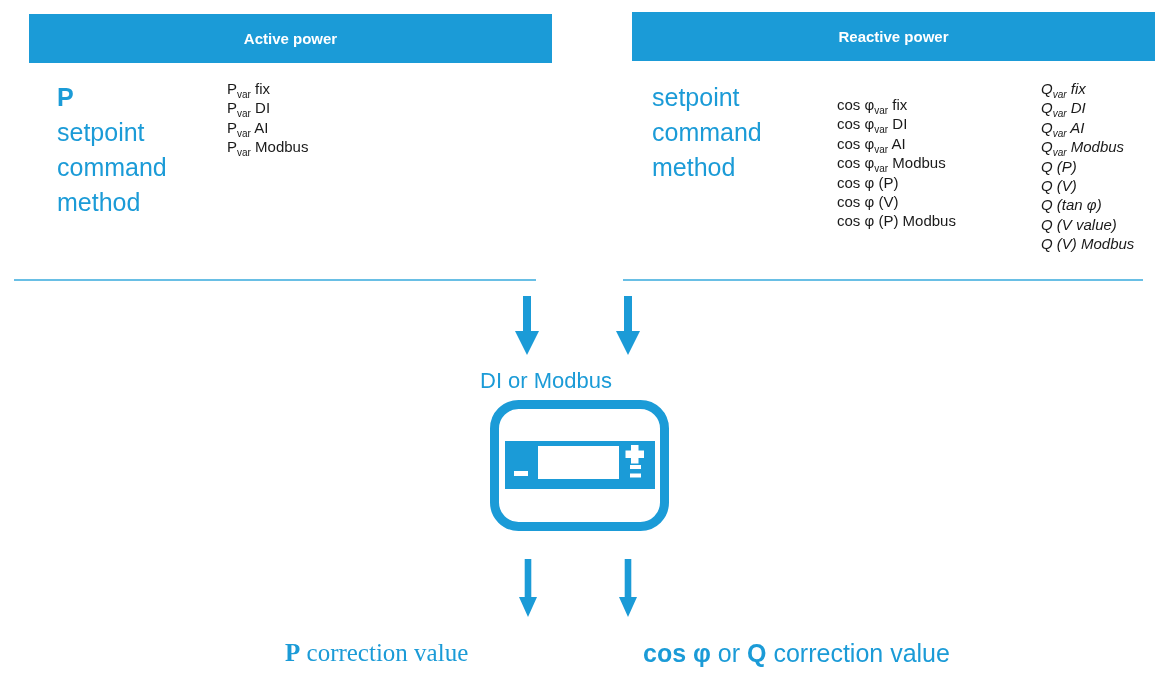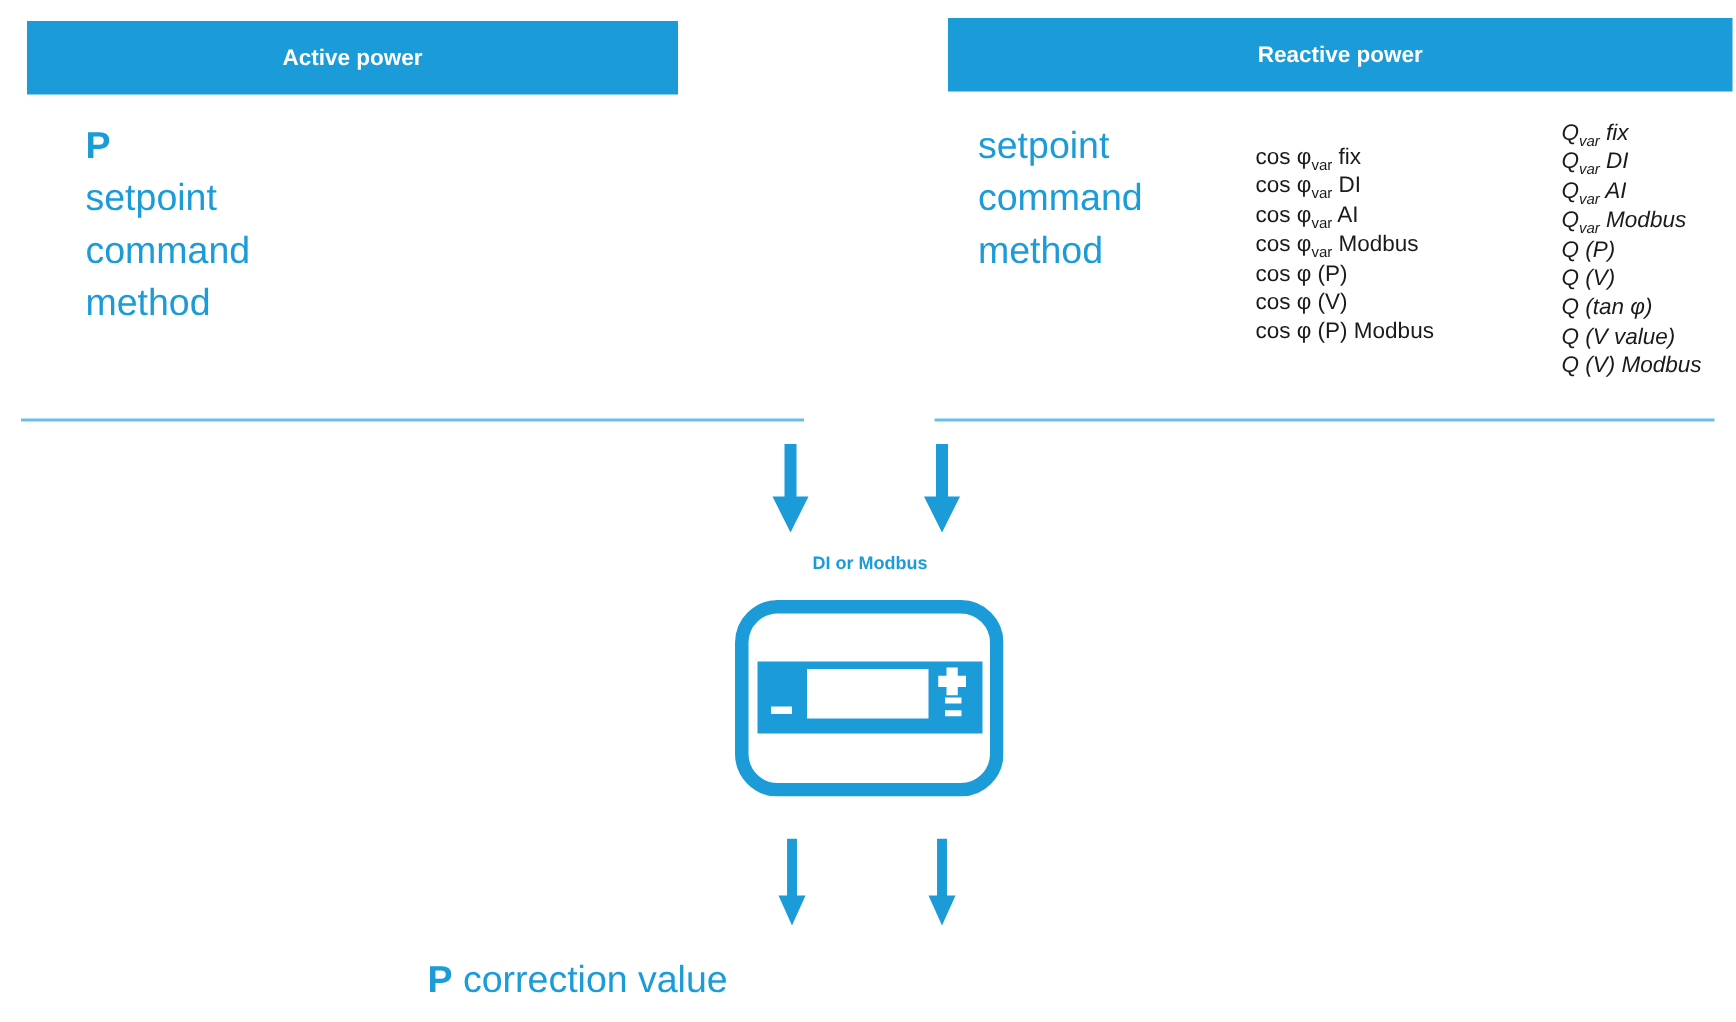--- a/index.html
+++ b/index.html
@@ -20,21 +20,21 @@
   .h-bar {
     position: absolute;
     background: var(--accent);
     color: #fff;
     font-weight: 700;
     font-size: 15px;
     display: flex;
     align-items: center;
     justify-content: center;
   }
-  #bar-left  { left: 18px;  top: 14px; width: 434px; height: 49px; }
+  #bar-left  { left: 29px;  top: 14px; width: 523px; height: 49px; }
   #bar-right { left: 622px; top: 12px; width: 523px; height: 49px; margin-left: 10px; }
 
   .big-heading {
     position: absolute;
     color: var(--accent);
     font-size: 25px;
     line-height: 35px;
     white-space: nowrap;
   }
   #heading-left  { left: 57px;  top: 80px; }
@@ -65,37 +65,36 @@
   .arrow { position: absolute; color: var(--accent); }
   #arr-top-left  { left: 513px; top: 296px; }
   #arr-top-right { left: 614px; top: 296px; }
   #arr-bot-left  { left: 518px; top: 559px; }
   #arr-bot-right { left: 618px; top: 559px; }
   .arrow svg { display: block; }
 
   #di-label {
     position: absolute;
     left: 480px; top: 368px; width: 200px;
-    text-align: center;
     color: var(--accent);
-    font-weight: 700;
-    font-size: 12px;
+    font-weight: 400;
+    font-size: 22px;
     white-space: nowrap;
   }
   #device { position: absolute; left: 490px; top: 400px; color: var(--accent); }
   #device svg { display: block; }
 
   .correction {
     position: absolute;
     top: 639px;
     color: var(--accent);
     font-size: 25px;
     white-space: nowrap;
   }
-  #corr-left  { left: 285px; }
+  #corr-left  { left: 285px; font-family: Liberation Serif, serif; }
   #corr-right { left: 643px; }
 </style>
 </head>
 <body>
 
 <div class="stage">
 
   <div class="h-bar" id="bar-left">
     <span>Active power</span>
   </div>
@@ -103,20 +102,26 @@
     <span>Reactive power</span>
   </div>
 
   <div class="big-heading" id="heading-left">
     <div class="b">P</div>
     <div>setpoint</div>
     <div>command</div>
     <div>method</div>
   </div>
 
+  <div class="method-list" id="list-active">
+    <div><span>P</span><sub>var</sub><span> fix</span></div>
+    <div><span>P</span><sub>var</sub><span> DI</span></div>
+    <div><span>P</span><sub>var</sub><span> AI</span></div>
+    <div><span>P</span><sub>var</sub><span> Modbus</span></div>
+  </div>
 
   <div class="big-heading" id="heading-right">
     <div>setpoint</div>
     <div>command</div>
     <div>method</div>
   </div>
 
   <div class="method-list" id="list-r1">
     <div><span>cos φ</span><sub>var</sub><span> fix</span></div>
     <div><span>cos φ</span><sub>var</sub><span> DI</span></div>
@@ -174,14 +179,17 @@
   </div>
   <div class="arrow" id="arr-bot-right">
     <svg width="20" height="58" viewBox="0 0 20 58">
         <path d="M6.7 0 H13.3 V38 H19 L10 58 1 38 H6.7 Z" fill="currentColor"></path>
       </svg>
   </div>
 
   <div class="correction" id="corr-left">
     <span class="b">P</span><span> correction value</span>
   </div>
+  <div class="correction" id="corr-right">
+    <span class="b">cos φ</span><span> or </span><span class="b">Q</span><span> correction value</span>
+  </div>
 
 </div>
 
 </body></html>

